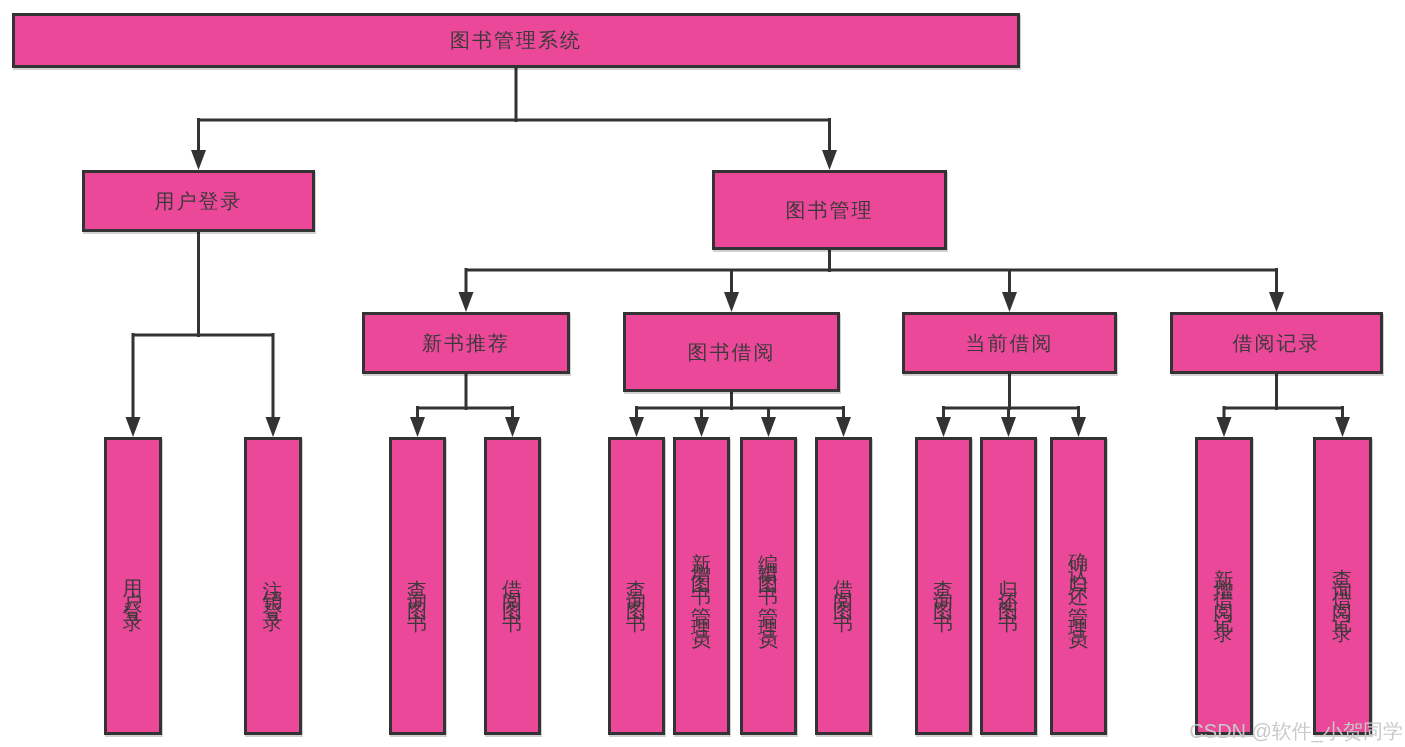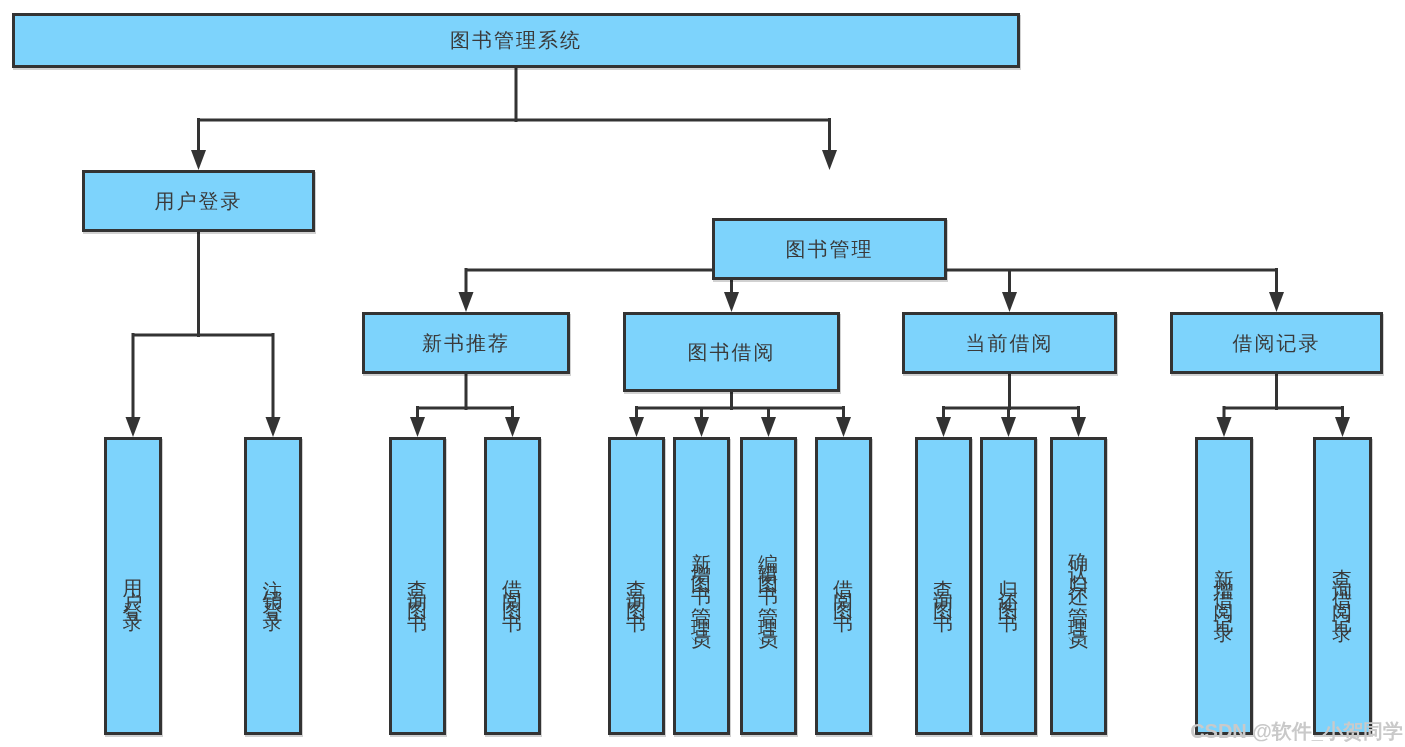--- a/index.html
+++ b/index.html
@@ -19,21 +19,21 @@
   .connectors {
     position: absolute;
     left: 0;
     top: 0;
     z-index: 0;
   }
   .node {
     position: absolute;
     box-sizing: border-box;
     border: 3px solid #333333;
-    background: #7dd3fc;
+    background: #ec4899;
     display: flex;
     align-items: center;
     justify-content: center;
     z-index: 1;
     box-shadow: 1px 2px 0 rgba(0,0,0,0.18);
   }
   .hlabel {
     font-size: 20px;
     letter-spacing: 2px;
     color: #3a3a3a;
@@ -48,21 +48,20 @@
     line-height: 1;
   }
   .watermark {
     position: absolute;
     right: 2px;
     bottom: 2px;
     font-size: 20px;
     color: #c9c9c9;
     z-index: 5;
     white-space: nowrap;
-    font-weight: bold;
   }
 </style>
 </head>
 <body>
 
 <div class="canvas">
 
   <svg class="connectors" width="1405" height="747" viewBox="0 0 1405 747">
     <path fill="none" stroke="#333333" stroke-width="3" d="M516 68 V122
              M198.5 120 H829.5
@@ -120,21 +119,21 @@
     </g>
   </svg>
 
   <div class="node" style="left:12px; top:13px; width:1008px; height:55px;">
     <span class="hlabel">图书管理系统</span>
   </div>
 
   <div class="node" style="left:82px; top:170px; width:233px; height:62px;">
     <span class="hlabel">用户登录</span>
   </div>
-  <div class="node" style="left:712px; top:170px; width:235px; height:62px;margin-top:48px;">
+  <div class="node" style="left:712px; top:170px; width:235px; height:80px;">
     <span class="hlabel">图书管理</span>
   </div>
 
   <div class="node" style="left:362px; top:312px; width:208px; height:62px;align-items:center;">
     <span class="hlabel">新书推荐</span>
   </div>
   <div class="node" style="left:623px; top:312px; width:217px; height:80px;">
     <span class="hlabel">图书借阅</span>
   </div>
   <div class="node" style="left:902px; top:312px; width:215px; height:62px;">

